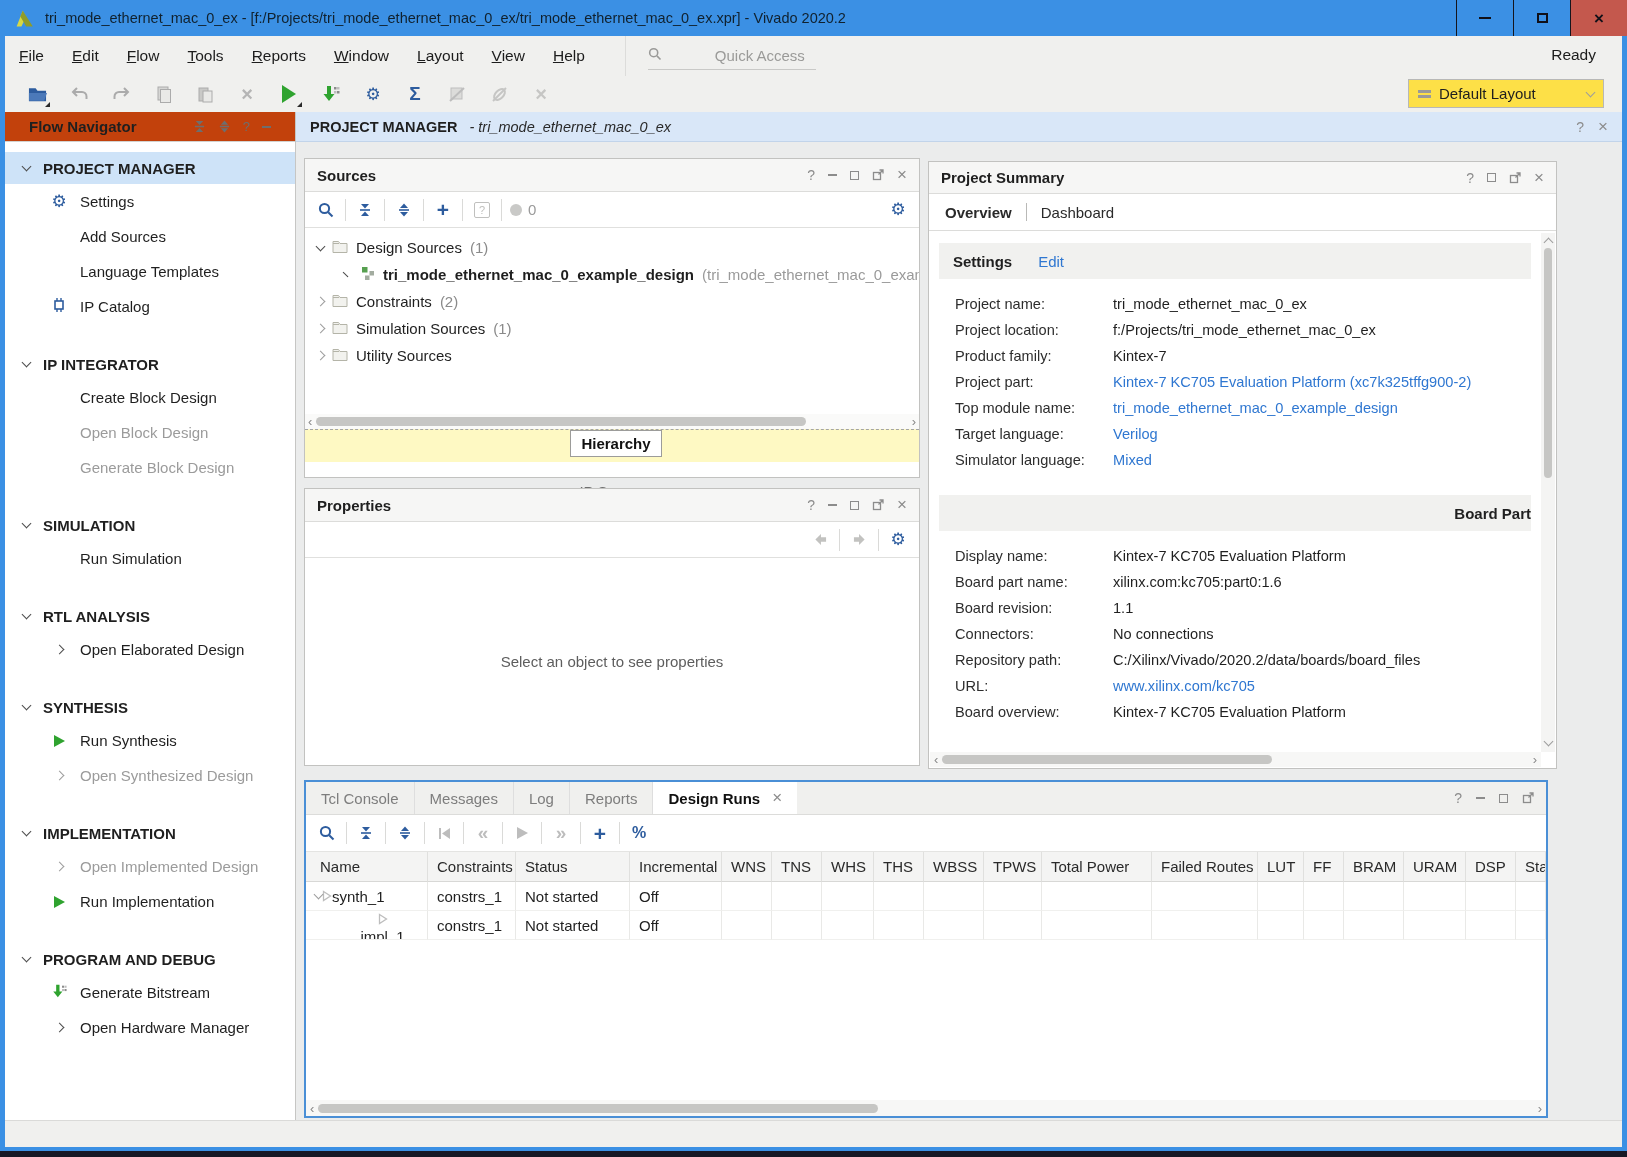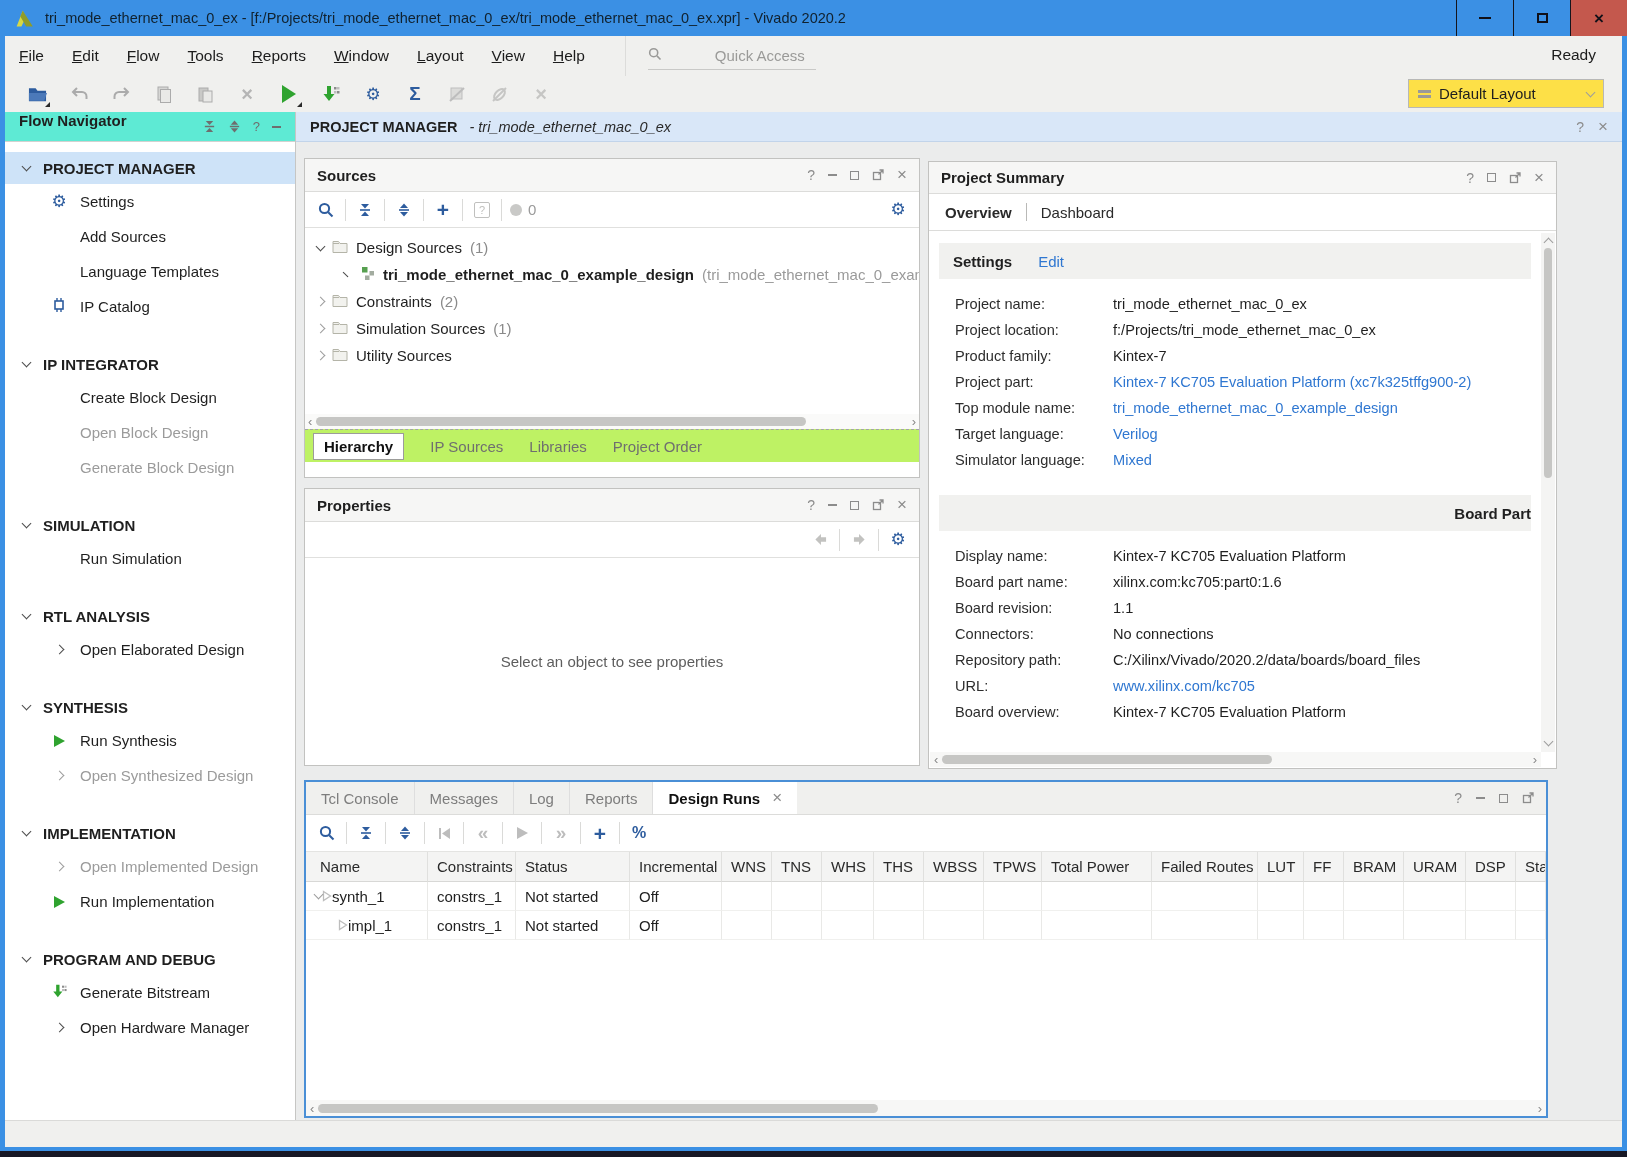--- a/index.html
+++ b/index.html
@@ -44,21 +44,21 @@
   .chr { transform:rotate(-45deg); }
   .chgray { border-color:#9d9d9d; }
 
   
   .playg { width:0; height:0; border-left:11px solid #2fa32f; border-top:6.5px solid transparent; border-bottom:6.5px solid transparent; }
   .playgray { width:0; height:0; border-left:11px solid #bdbdbd; border-top:6.5px solid transparent; border-bottom:6.5px solid transparent; }
 
   
   .workrow { position:absolute; left:0; top:76px; width:100%; height:1008px; display:flex; }
   .sidebar { width:291px; background:#fff; border-right:1px solid #c6c6c4; position:relative; }
-  .fnhead { height:30px; background:#5eead4; border-bottom:1px solid #d2d2d0; display:flex; padding:0 14px; }
+  .fnhead { height:30px; background:#c2410c; border-bottom:1px solid #d2d2d0; display:flex; align-items:center; padding:0 24px; }
   .fnhead .fntitle { font-weight:bold; font-size:15px; flex:1; }
   .fnhead .hic { margin-left:12px; color:#6e6e6e; font-size:13px; display:flex; align-items:center; }
   .fnbody { padding-top:10px; }
   .fsec { margin-bottom:24px; }
   .fsechead { display:flex; align-items:center; height:32px; padding-left:18px; gap:13px; font-weight:bold; font-size:15px; }
   .fsechead.sel { background:#cee3f8; }
   .fitem { display:flex; align-items:center; height:35px; padding-left:44px; gap:11px; font-size:15px; }
   .fitem .islot { width:20px; display:flex; justify-content:center; align-items:center; }
   .fitem.dis { color:#9b9b9b; }
   .gearblue { color:#2d5c9e; font-size:17px; line-height:1; }
@@ -96,21 +96,21 @@
   .dot { width:12px; height:12px; border-radius:50%; background:#c9c9c7; }
   .tree { height:186px; overflow:hidden; padding-top:6px; }
   .trow { display:flex; align-items:center; height:27px; gap:8px; white-space:nowrap; }
   .tcount { color:#8a8a8a; }
   .tsuffix { color:#9a9a9a; }
   .tbold { font-weight:bold; }
   .tealdot { width:12px; height:12px; border-radius:50%; background:#2e97a5; }
   .hscroll { height:15px; background:#fafaf9; display:flex; align-items:center; padding:0 3px; color:#8a8a8a; }
   .hthumb { height:9px; background:#c6c6c4; border-radius:5px; }
   .scar { font-size:13px; color:#8a8a8a; line-height:1; }
-  .srctabs { height:33px; border-top:1px dashed #a5a5a3; background:#bef264; display:flex; align-items:center; padding-left:8px; gap:26px; }
+  .srctabs { height:33px; border-top:1px dashed #a5a5a3; background:#fef9c3; display:flex; align-items:center; padding-left:8px; gap:26px;flex-direction:column; }
   .stab { color:#6f6f6f; font-size:15px; }
   .stab.active { background:#fff; border:1px solid #9c9c9a; padding:4px 10px; font-weight:bold; color:#111; }
 
   
   #properties { left:8px; top:346px; width:616px; height:278px; }
   .propbody { height:206px; display:flex; align-items:center; justify-content:center; color:#5d5d5d; font-size:15px; }
   .ptools.right { justify-content:flex-end; }
 
   
   #summary { left:632px; top:19px; width:629px; height:608px; }
@@ -787,21 +787,21 @@
                   <span class="rcell"></span>
                   <span class="rcell"></span>
                   <span class="rcell"></span>
                   <span class="rcell"></span>
                   <span class="rcell"></span>
                   <span class="rcell"></span>
                   <span class="rcell"></span>
                   <span class="rcell"></span>
               </div>
               <div class="rrow rdata">
-                <span class="rcell namecell" style="padding-left:32px;">
+                <span class="rcell namecell" style="padding-left:32px;flex-direction:column;">
                   <span class="triout"><svg width="10" height="12" viewBox="0 0 10 12">
                         <path d="M1.5 1.5 L8.5 6 L1.5 10.5 Z" fill="none" stroke="#bdbdbd" stroke-width="1.3"></path>
                       </svg></span>
                   <span>impl_1</span>
                 </span>
                 <span class="rcell">constrs_1</span>
                 <span class="rcell">Not started</span>
                 <span class="rcell">Off</span>
                 <span class="rcell"></span>
                   <span class="rcell"></span>

